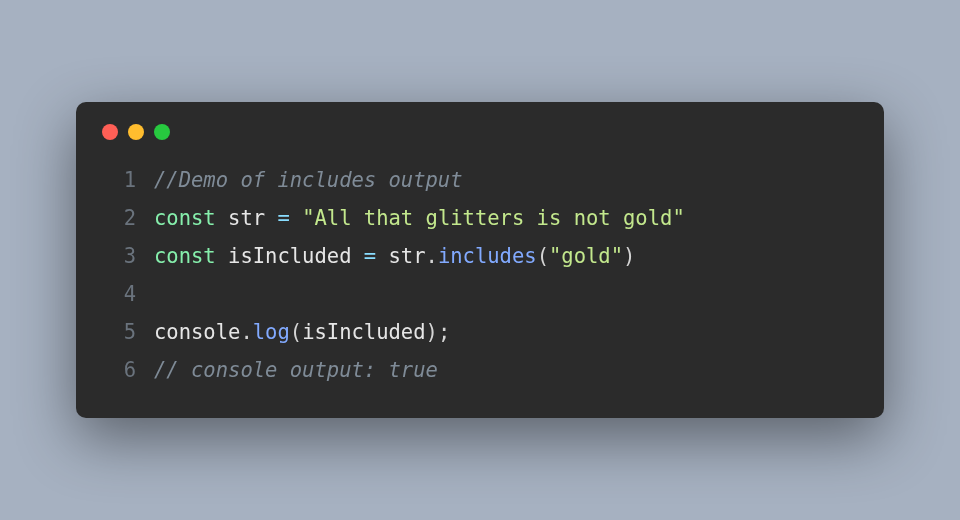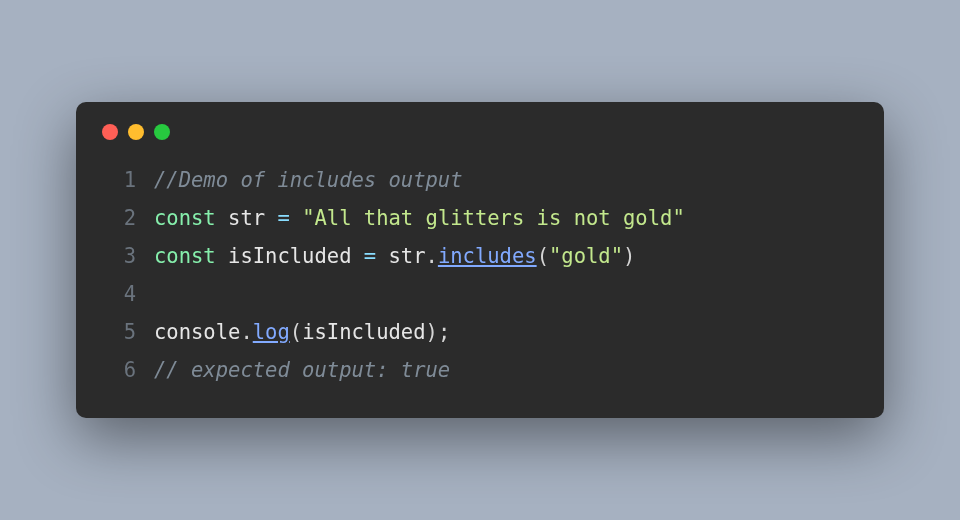--- a/index.html
+++ b/index.html
@@ -51,21 +51,21 @@
     margin-right: 18px;
   }
   .content { flex: 1; }
   .c-comment { color: #7f8b97; font-style: italic; }
   .c-keyword { color: #86efac; }
   .c-var     { color: #e6e6e6; }
   .c-op      { color: #89ddff; }
   .c-punct   { color: #d4d4d4; }
   .c-string  { color: #c3e88d; }
   .c-obj     { color: #e6e6e6; }
-  .c-method  { color: #82aaff; text-decoration: underline; }
+  .c-method  { color: #82aaff; }
 </style>
 </head>
 <body>
 
 <div class="editor-window">
   <div class="titlebar">
     <div class="dot red"></div>
     <div class="dot yellow"></div>
     <div class="dot green"></div>
   </div>
@@ -92,17 +92,17 @@
       <span class="content"></span>
     </div>
 
     <div class="line">
       <span class="ln">5</span>
       <span class="content"><span class="c-obj">console</span><span class="c-punct">.</span><span class="c-method">log</span><span class="c-punct">(</span><span class="c-var">isIncluded</span><span class="c-punct">)</span><span class="c-punct">;</span></span>
     </div>
 
     <div class="line">
       <span class="ln">6</span>
-      <span class="content"><span class="c-comment">// expected output: true</span></span>
+      <span class="content"><span class="c-comment">// console output: true</span></span>
     </div>
 
   </div>
 </div>
 
 </body></html>

